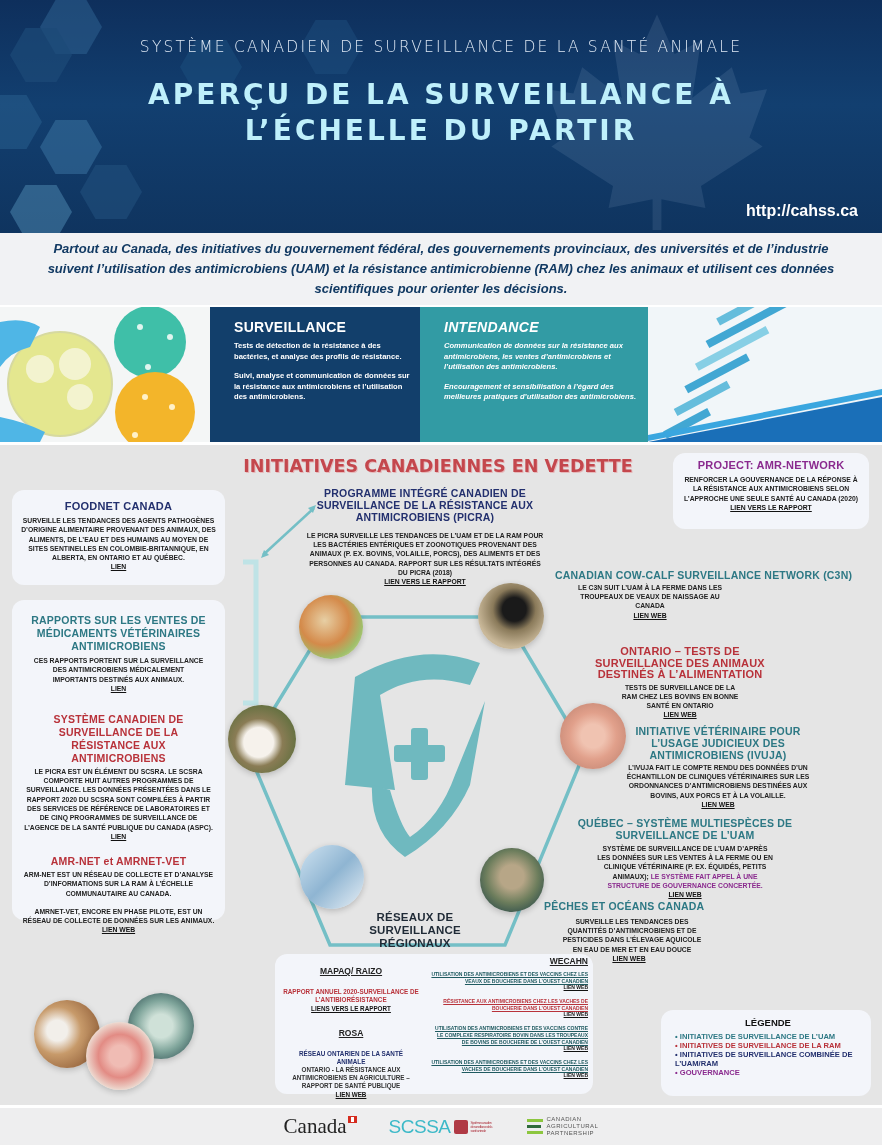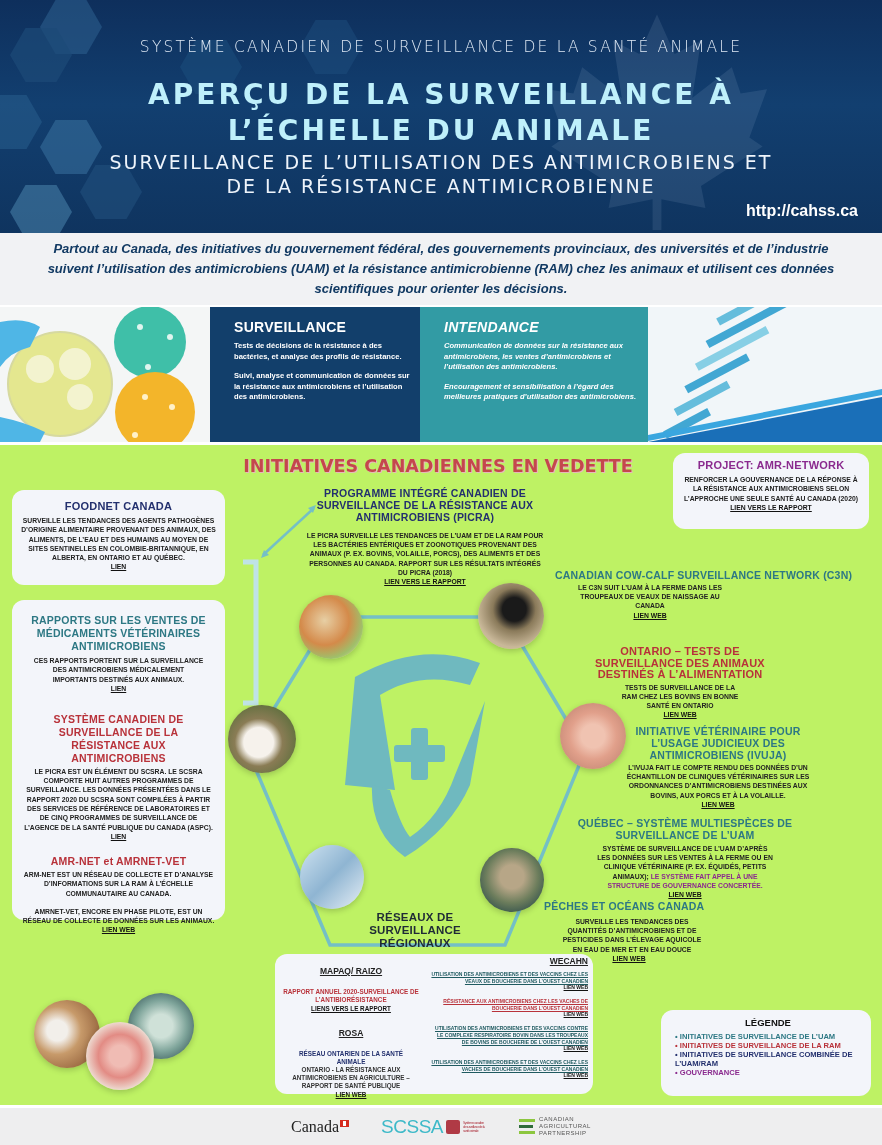--- a/index.html
+++ b/index.html
@@ -28,21 +28,21 @@
   .band { position: absolute; left: 0; top: 307px; width: 882px; height: 135px; }
   .img-petri { position: absolute; left: 0; top: 0; width: 210px; height: 135px; background: #f5f7f7; overflow: hidden; }
   .img-chart { position: absolute; left: 648px; top: 0; width: 234px; height: 135px; background: #eef4f8; overflow: hidden; }
   .panel { position: absolute; top: 0; height: 135px; padding: 12px 0 0 24px; color: #fff; }
   .panel.surv { left: 210px; width: 210px; background: #123f6b; }
   .panel.inte { left: 420px; width: 228px; background: #329ba4; font-style: italic; }
   .panel h3 { font-size: 14px; font-weight: bold; letter-spacing: .3px; margin-bottom: 6px; }
   .panel p { font-size: 7.6px; font-weight: bold; line-height: 10.5px; margin-bottom: 9px; width: 180px; }
 
   
-  .main { position: absolute; left: 0; top: 445px; width: 882px; height: 660px; background: #bef264; }
+  .main { position: absolute; left: 0; top: 445px; width: 882px; height: 660px; background: #e5e5e5; }
   .section-title { position: absolute; left: 228px; top: 11px; width: 420px; text-align: center; color: #c4474d;
     font-family: "DejaVu Sans", sans-serif; font-weight: bold; font-size: 17.5px; text-shadow: 1px 1px 0 #e6b9bb; }
 
   .card { position: absolute; background: #f3f5fa; border-radius: 12px; text-align: center; }
   .card h4 { font-weight: bold; line-height: 13px; letter-spacing: .2px; }
   .card p { font-size: 6.8px; line-height: 9.3px; font-weight: bold; color: #222; text-transform: uppercase; }
   .lnk { font-size: 6.8px; font-weight: bold; color: #111; text-decoration: underline; display: block; line-height: 9px; cursor: pointer; }
 
   .c-teal { color: #2d7884; }
   .c-red { color: #b8323a; text-align: center; }
@@ -51,21 +51,21 @@
 
   .float { position: absolute; text-align: center; }
   .float h4 { font-weight: bold; font-size: 10.5px; line-height: 12px; letter-spacing: .2px; }
   .float p { font-size: 6.8px; line-height: 9.2px; font-weight: bold; color: #222; text-transform: uppercase; }
 
   .photo { position: absolute; border-radius: 50%; overflow: hidden; box-shadow: 0 2px 6px rgba(0,0,0,.2); }
 
   
   .footer { position: absolute; left: 0; top: 1108px; width: 882px; height: 37px; background: #eeeeef;
     display: flex; align-items: center; justify-content: center; gap: 32px; }
-  .logo-canada { font-family: "Liberation Serif", serif; font-size: 16px; color: #222; display: flex; align-items: flex-start; }
+  .logo-canada { font-family: "Liberation Serif", serif; font-size: 21px; color: #222; display: flex; align-items: flex-start; }
   .flag { display: inline-block; width: 9px; height: 7px; background: #d52b1e; margin-left: 1px; margin-top: 2px; position: relative; }
   .flag::after { content: ""; position: absolute; left: 3px; top: 1px; width: 3px; height: 5px; background: #fff; }
   .logo-scssa { display: flex; align-items: center; gap: 3px; color: #3db9c8; font-size: 19px; font-family: "Liberation Sans", sans-serif; letter-spacing: -.5px; }
   .scssa-badge { width: 14px; height: 14px; background: #b03a45; border-radius: 2px; }
   .scssa-small { font-size: 3.5px; color: #b03a45; line-height: 4px; width: 24px; }
   .logo-cap { display: flex; align-items: center; gap: 4px; }
   .cap-bars { display: flex; flex-direction: column; gap: 3px; }
   .cap-bars i { display: block; width: 16px; height: 3px; background: #8cc63f; }
   .cap-bars i:nth-child(2) { background: #2f6b3b; width: 14px; }
   .cap-text { font-size: 6px; line-height: 7px; color: #555; letter-spacing: .5px; }
@@ -81,25 +81,21 @@
   <div class="hex" style="left:10px;top:185px;background:#4f8bb3;opacity:.5"></div>
   <div class="hex" style="left:80px;top:165px;background:#21507d;opacity:.6"></div>
   <div class="hex" style="left:180px;top:40px;background:#1b4c7c;opacity:.6"></div>
   <div class="hex" style="left:300px;top:20px;background:#1d4e7e;opacity:.5"></div>
   <svg class="maple" viewBox="0 0 100 100">
     <path d="M50 2 L58 20 L70 14 L66 40 L84 26 L88 38 L100 36 L92 58 L98 62 L70 80 L72 90 L52 86 L52 100 L48 100 L48 86 L28 90 L30 80 L2 62 L8 58 L0 36 L12 38 L16 26 L34 40 L30 14 L42 20 Z" fill="#a9c4e0"></path>
   </svg>
   <div class="kicker">SYSTÈME CANADIEN DE SURVEILLANCE DE LA SANTÉ ANIMALE</div>
   <div class="title">
     <div>APERÇU DE LA SURVEILLANCE À</div>
-    <div>L’ÉCHELLE DU ANIMALE</div>
-  </div>
-  <div class="subtitle">
-    <div>SURVEILLANCE DE L’UTILISATION DES ANTIMICROBIENS ET</div>
-    <div>DE LA RÉSISTANCE ANTIMICROBIENNE</div>
+    <div>L’ÉCHELLE DU PARTIR</div>
   </div>
   <a class="url">http://cahss.ca</a>
 </div>
 
 <div class="intro">
   <p>Partout au Canada, des initiatives du gouvernement fédéral, des gouvernements provinciaux, des universités et de l’industrie suivent l’utilisation des antimicrobiens (UAM) et la résistance antimicrobienne (RAM) chez les animaux et utilisent ces données scientifiques pour orienter les décisions.</p>
 </div>
 
 <div class="band">
   <div class="img-petri">
@@ -116,21 +112,21 @@
         <circle cx="148" cy="60" r="3" fill="#dff5ef"></circle>
       <circle cx="145" cy="90" r="3" fill="#fff1c8"></circle>
         <circle cx="172" cy="100" r="3" fill="#fff1c8"></circle>
         <circle cx="135" cy="128" r="3" fill="#fff1c8"></circle>
       <path d="M0 15 Q25 10 40 20 L30 40 Q10 45 0 60 Z" fill="#4fb6e6"></path>
       <path d="M0 110 Q25 115 45 125 L40 135 L0 135 Z" fill="#4fb6e6"></path>
     </svg>
   </div>
   <div class="panel surv">
     <h3>SURVEILLANCE</h3>
-    <p>Tests de décisions de la résistance à des bactéries, et analyse des profils de résistance.</p>
+    <p>Tests de détection de la résistance à des bactéries, et analyse des profils de résistance.</p>
     <p>Suivi, analyse et communication de données sur la résistance aux antimicrobiens et l’utilisation des antimicrobiens.</p>
   </div>
   <div class="panel inte">
     <h3>INTENDANCE</h3>
     <p style="width:195px">Communication de données sur la résistance aux antimicrobiens, les ventes d’antimicrobiens et l’utilisation des antimicrobiens.</p>
     <p style="width:195px">Encouragement et sensibilisation à l’égard des meilleures pratiques d’utilisation des antimicrobiens.</p>
   </div>
   <div class="img-chart">
     <svg width="234" height="135" viewBox="0 0 234 135">
       <rect width="234" height="135" fill="#f1f6f9"></rect>

